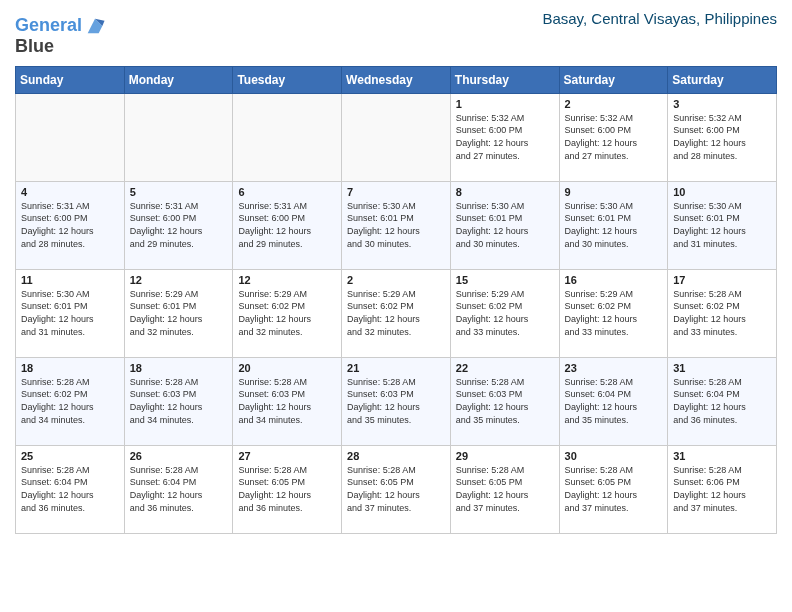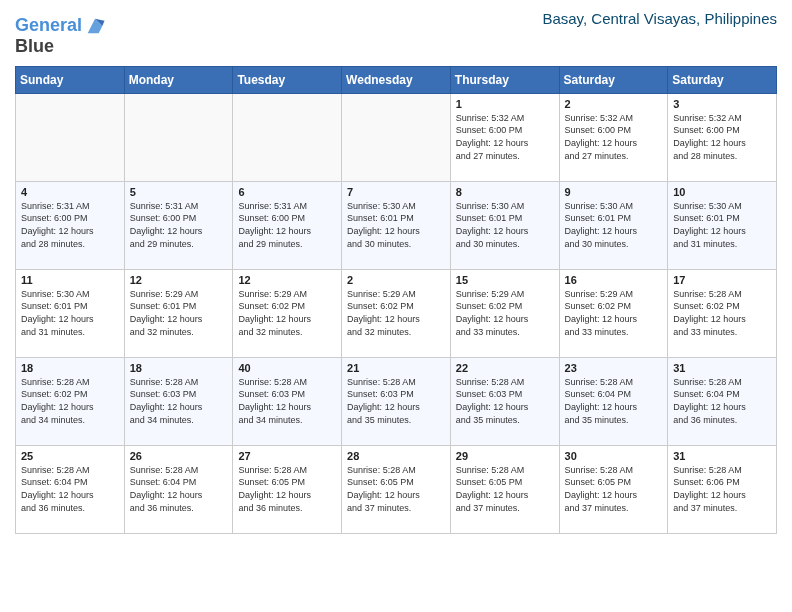--- a/index.html
+++ b/index.html
@@ -210,21 +210,21 @@
         <tr>
           <td>
             <span class="day-num">18</span>
             <div class="cell-content">Sunrise: 5:28 AM<br>Sunset: 6:02 PM<br>Daylight: 12 hours<br>and 34 minutes.</div>
           </td>
           <td>
             <span class="day-num">18</span>
             <div class="cell-content">Sunrise: 5:28 AM<br>Sunset: 6:03 PM<br>Daylight: 12 hours<br>and 34 minutes.</div>
           </td>
           <td>
-            <span class="day-num">40</span>
+            <span class="day-num">20</span>
             <div class="cell-content">Sunrise: 5:28 AM<br>Sunset: 6:03 PM<br>Daylight: 12 hours<br>and 34 minutes.</div>
           </td>
           <td>
             <span class="day-num">21</span>
             <div class="cell-content">Sunrise: 5:28 AM<br>Sunset: 6:03 PM<br>Daylight: 12 hours<br>and 35 minutes.</div>
           </td>
           <td>
             <span class="day-num">22</span>
             <div class="cell-content">Sunrise: 5:28 AM<br>Sunset: 6:03 PM<br>Daylight: 12 hours<br>and 35 minutes.</div>
           </td>

